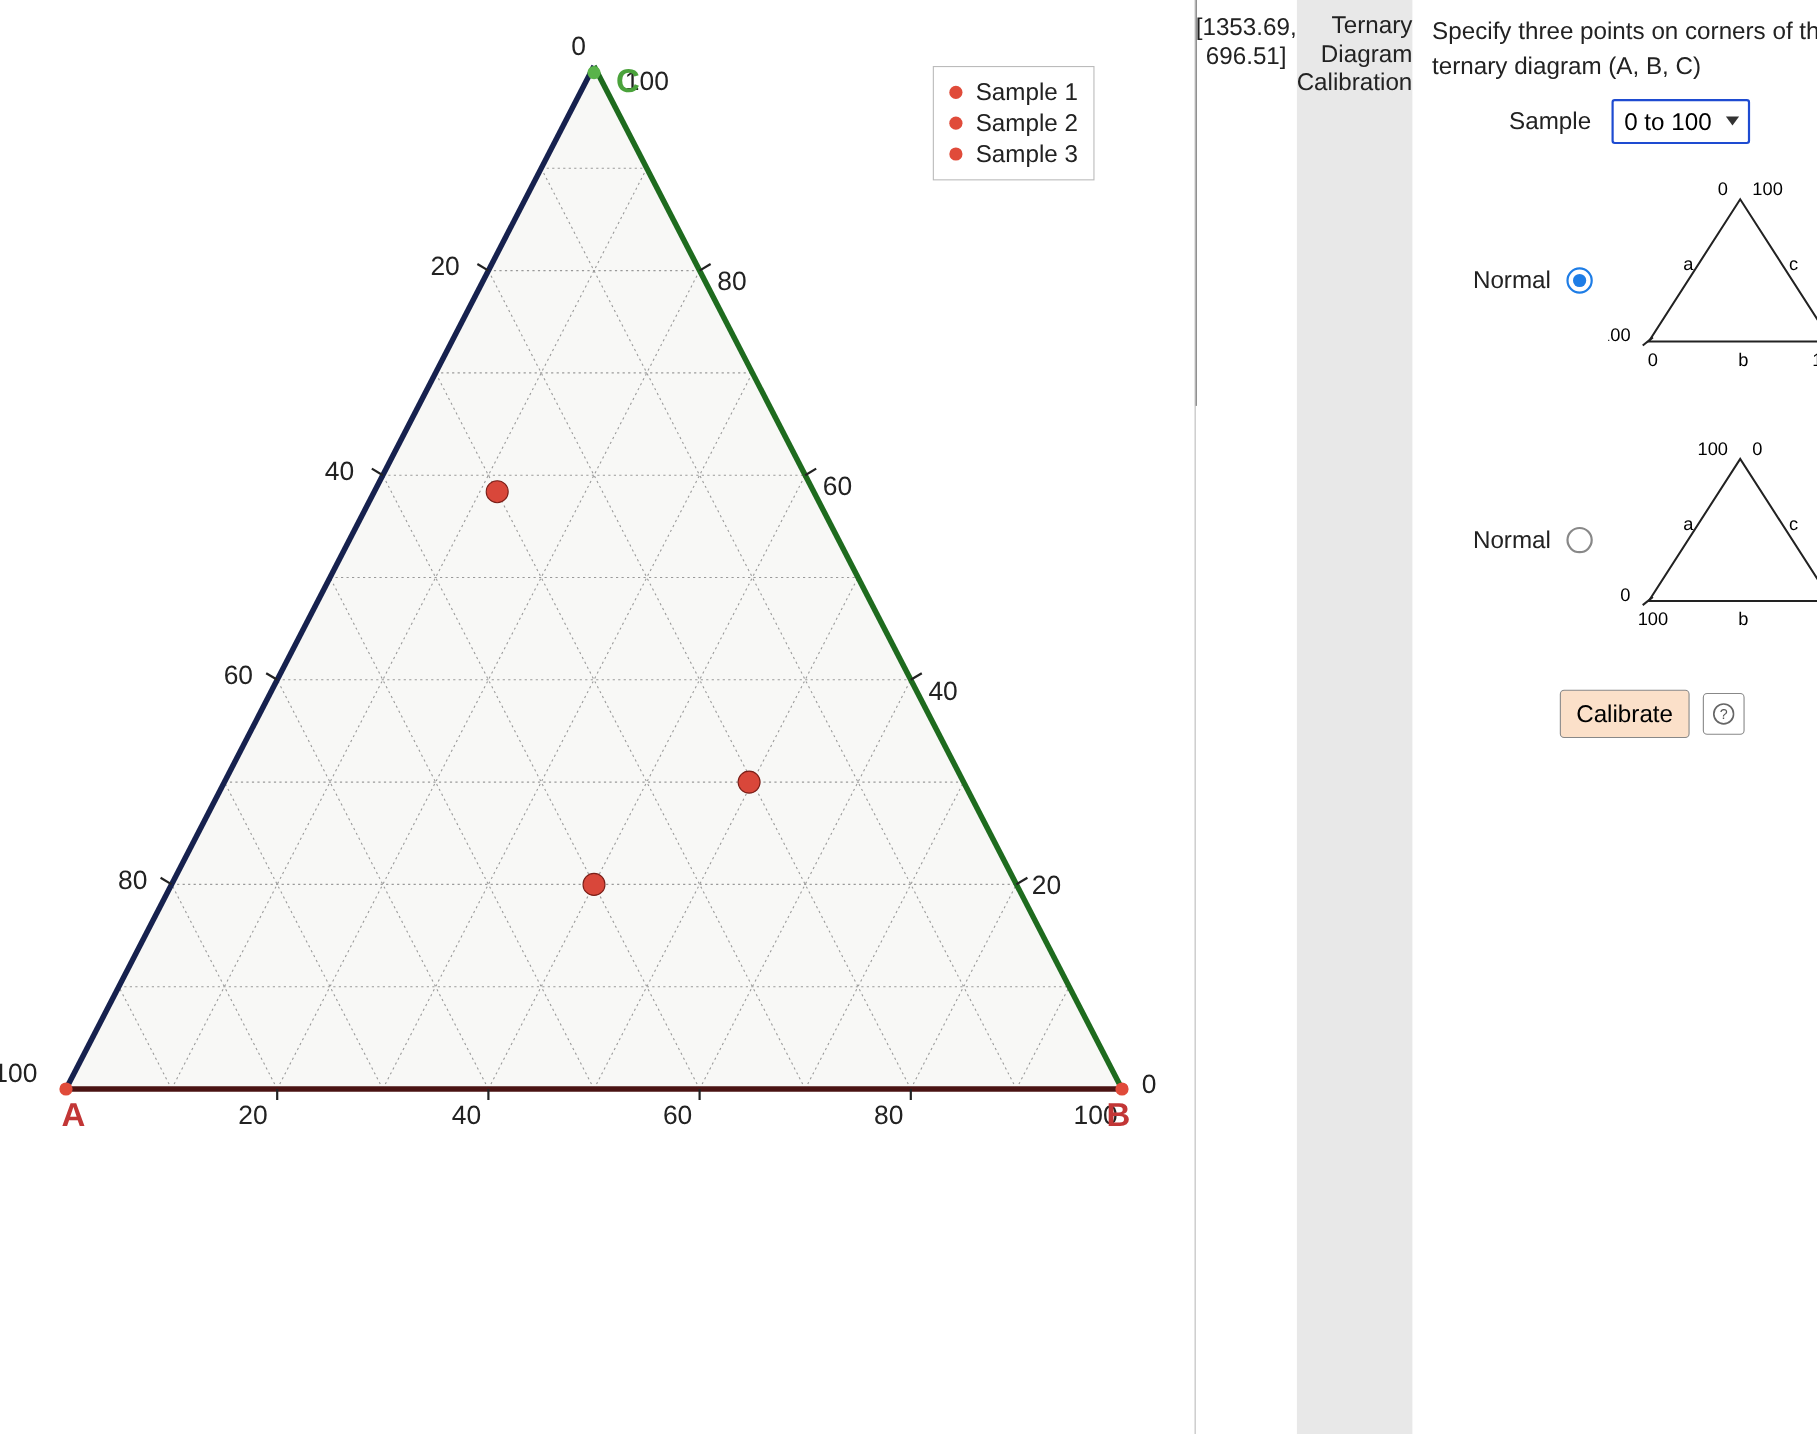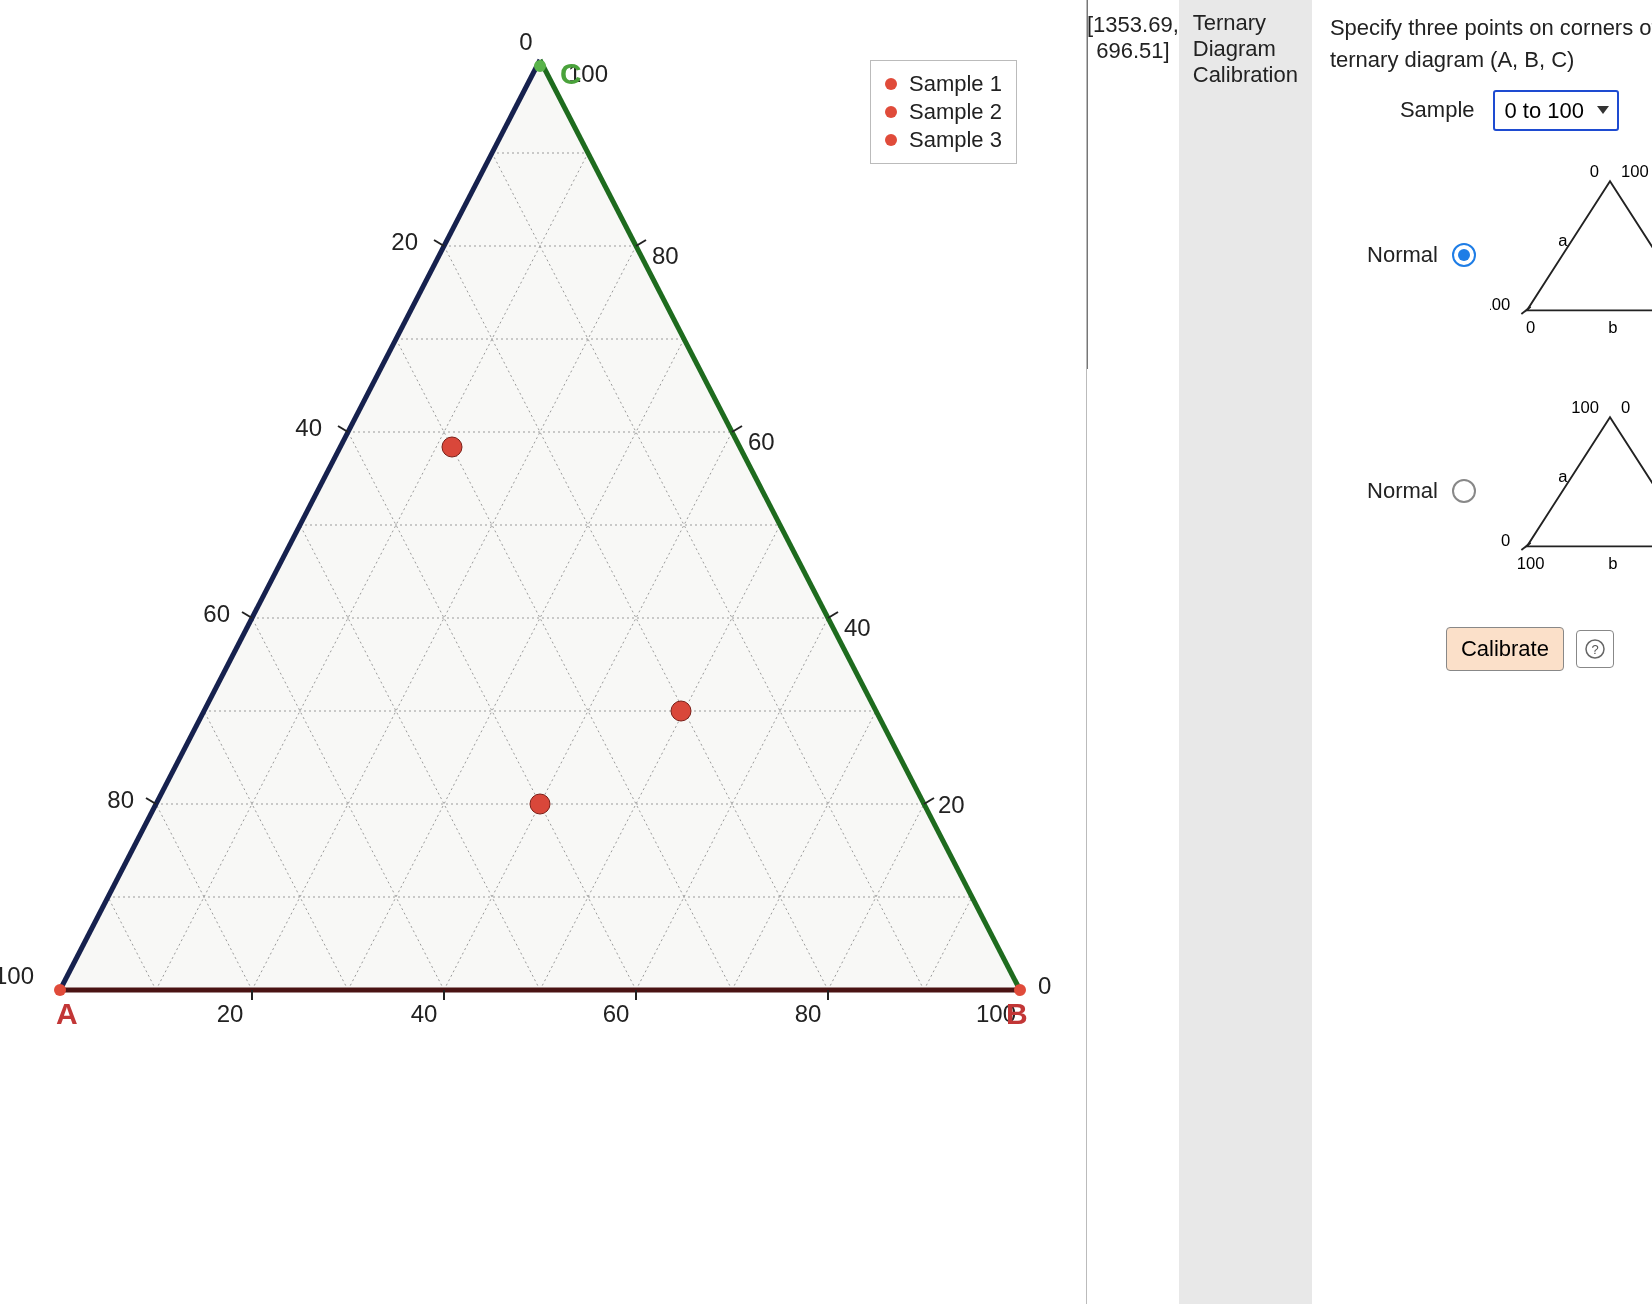--- a/index.html
+++ b/index.html
@@ -9,21 +9,21 @@
   .side-panel { flex: 1 1 auto; height: 100%; border-left: 1px solid #bbb; display: flex; flex-direction: row; }
   svg text { font-family: Arial, Helvetica, sans-serif; }
 
   
   .nav-grid { height: 370px; position: relative; border-bottom: 1px solid #777; }
   .nav-grid::before { content: ""; position: absolute; left: 50%; top: 0; bottom: 0; width: 1px; background: #777; }
   .nav-grid::after { content: ""; position: absolute; top: 122px; left: 0; right: 0; height: 1px; background: #777; }
 
   .coord-bar { text-align: center; padding: 12px 0; font-size: 22px; }
 
-  .section-header { background: #e8e8e8; padding: 10px 14px; font-size: 22px; }
+  .section-header { background: #e8e8e8; padding: 10px 0; font-size: 22px; text-align: right; }
   .section-body { padding: 12px 18px; font-size: 22px; line-height: 1.45; }
 
   .scale-row { display: flex; align-items: center; gap: 18px; margin: 14px 0 24px 70px; }
   .scale-row label { font-size: 22px; }
   select.scale-select { padding: 6px 32px 6px 10px; font-size: 22px; border: 2px solid #1e4bd1; border-radius: 3px; background: #fff; appearance: none; position: relative; }
   .select-wrap { position: relative; display: inline-block; }
   .select-wrap::after { content: ""; position: absolute; right: 10px; top: 50%; width: 0; height: 0; border-left: 6px solid transparent; border-right: 6px solid transparent; border-top: 8px solid #333; transform: translateY(-50%); pointer-events: none; }
 
   .orient-row { display: flex; align-items: center; gap: 14px; margin: 8px 0 36px 18px; }
   .orient-row .lbl { font-size: 22px; width: 90px; text-align: right; }
@@ -31,21 +31,21 @@
   .radio.selected { border-color: #1e7de6; }
   .radio.selected::after { content: ""; width: 12px; height: 12px; background: #1e7de6; border-radius: 50%; }
   .mini-tri { width: 240px; }
 
   .action-row { display: flex; gap: 12px; justify-content: center; margin-top: 30px; align-items: center; }
   .btn { padding: 8px 14px; font-size: 22px; border: 1px solid #888; border-radius: 4px; background: #fff; cursor: pointer; }
   .btn.primary { background: #fbe0c9; }
   .help-btn { width: 38px; height: 38px; border: 1px solid #888; border-radius: 4px; background: #fff; display: inline-flex; align-items: center; justify-content: center; font-size: 20px; color: #555; cursor: pointer; }
 
   
-  .legend-box { position: absolute; top: 60px; left: 870px; border: 1px solid #bbb; padding: 8px 14px; font-size: 22px; background: #fff; text-align: center; }
+  .legend-box { position: absolute; top: 60px; left: 848px; border: 1px solid #bbb; padding: 8px 14px; font-size: 22px; background: #fff; text-align: center; }
   .legend-item { display: flex; align-items: center; gap: 12px; margin: 2px 0; }
   .legend-dot { width: 12px; height: 12px; border-radius: 50%; background: #e04b3a; }
 </style>
 </head>
 <body>
 
 <div class="main-panel">
   <svg width="1086" height="1100" viewBox="0 0 1086 1100">
 
     <g>

